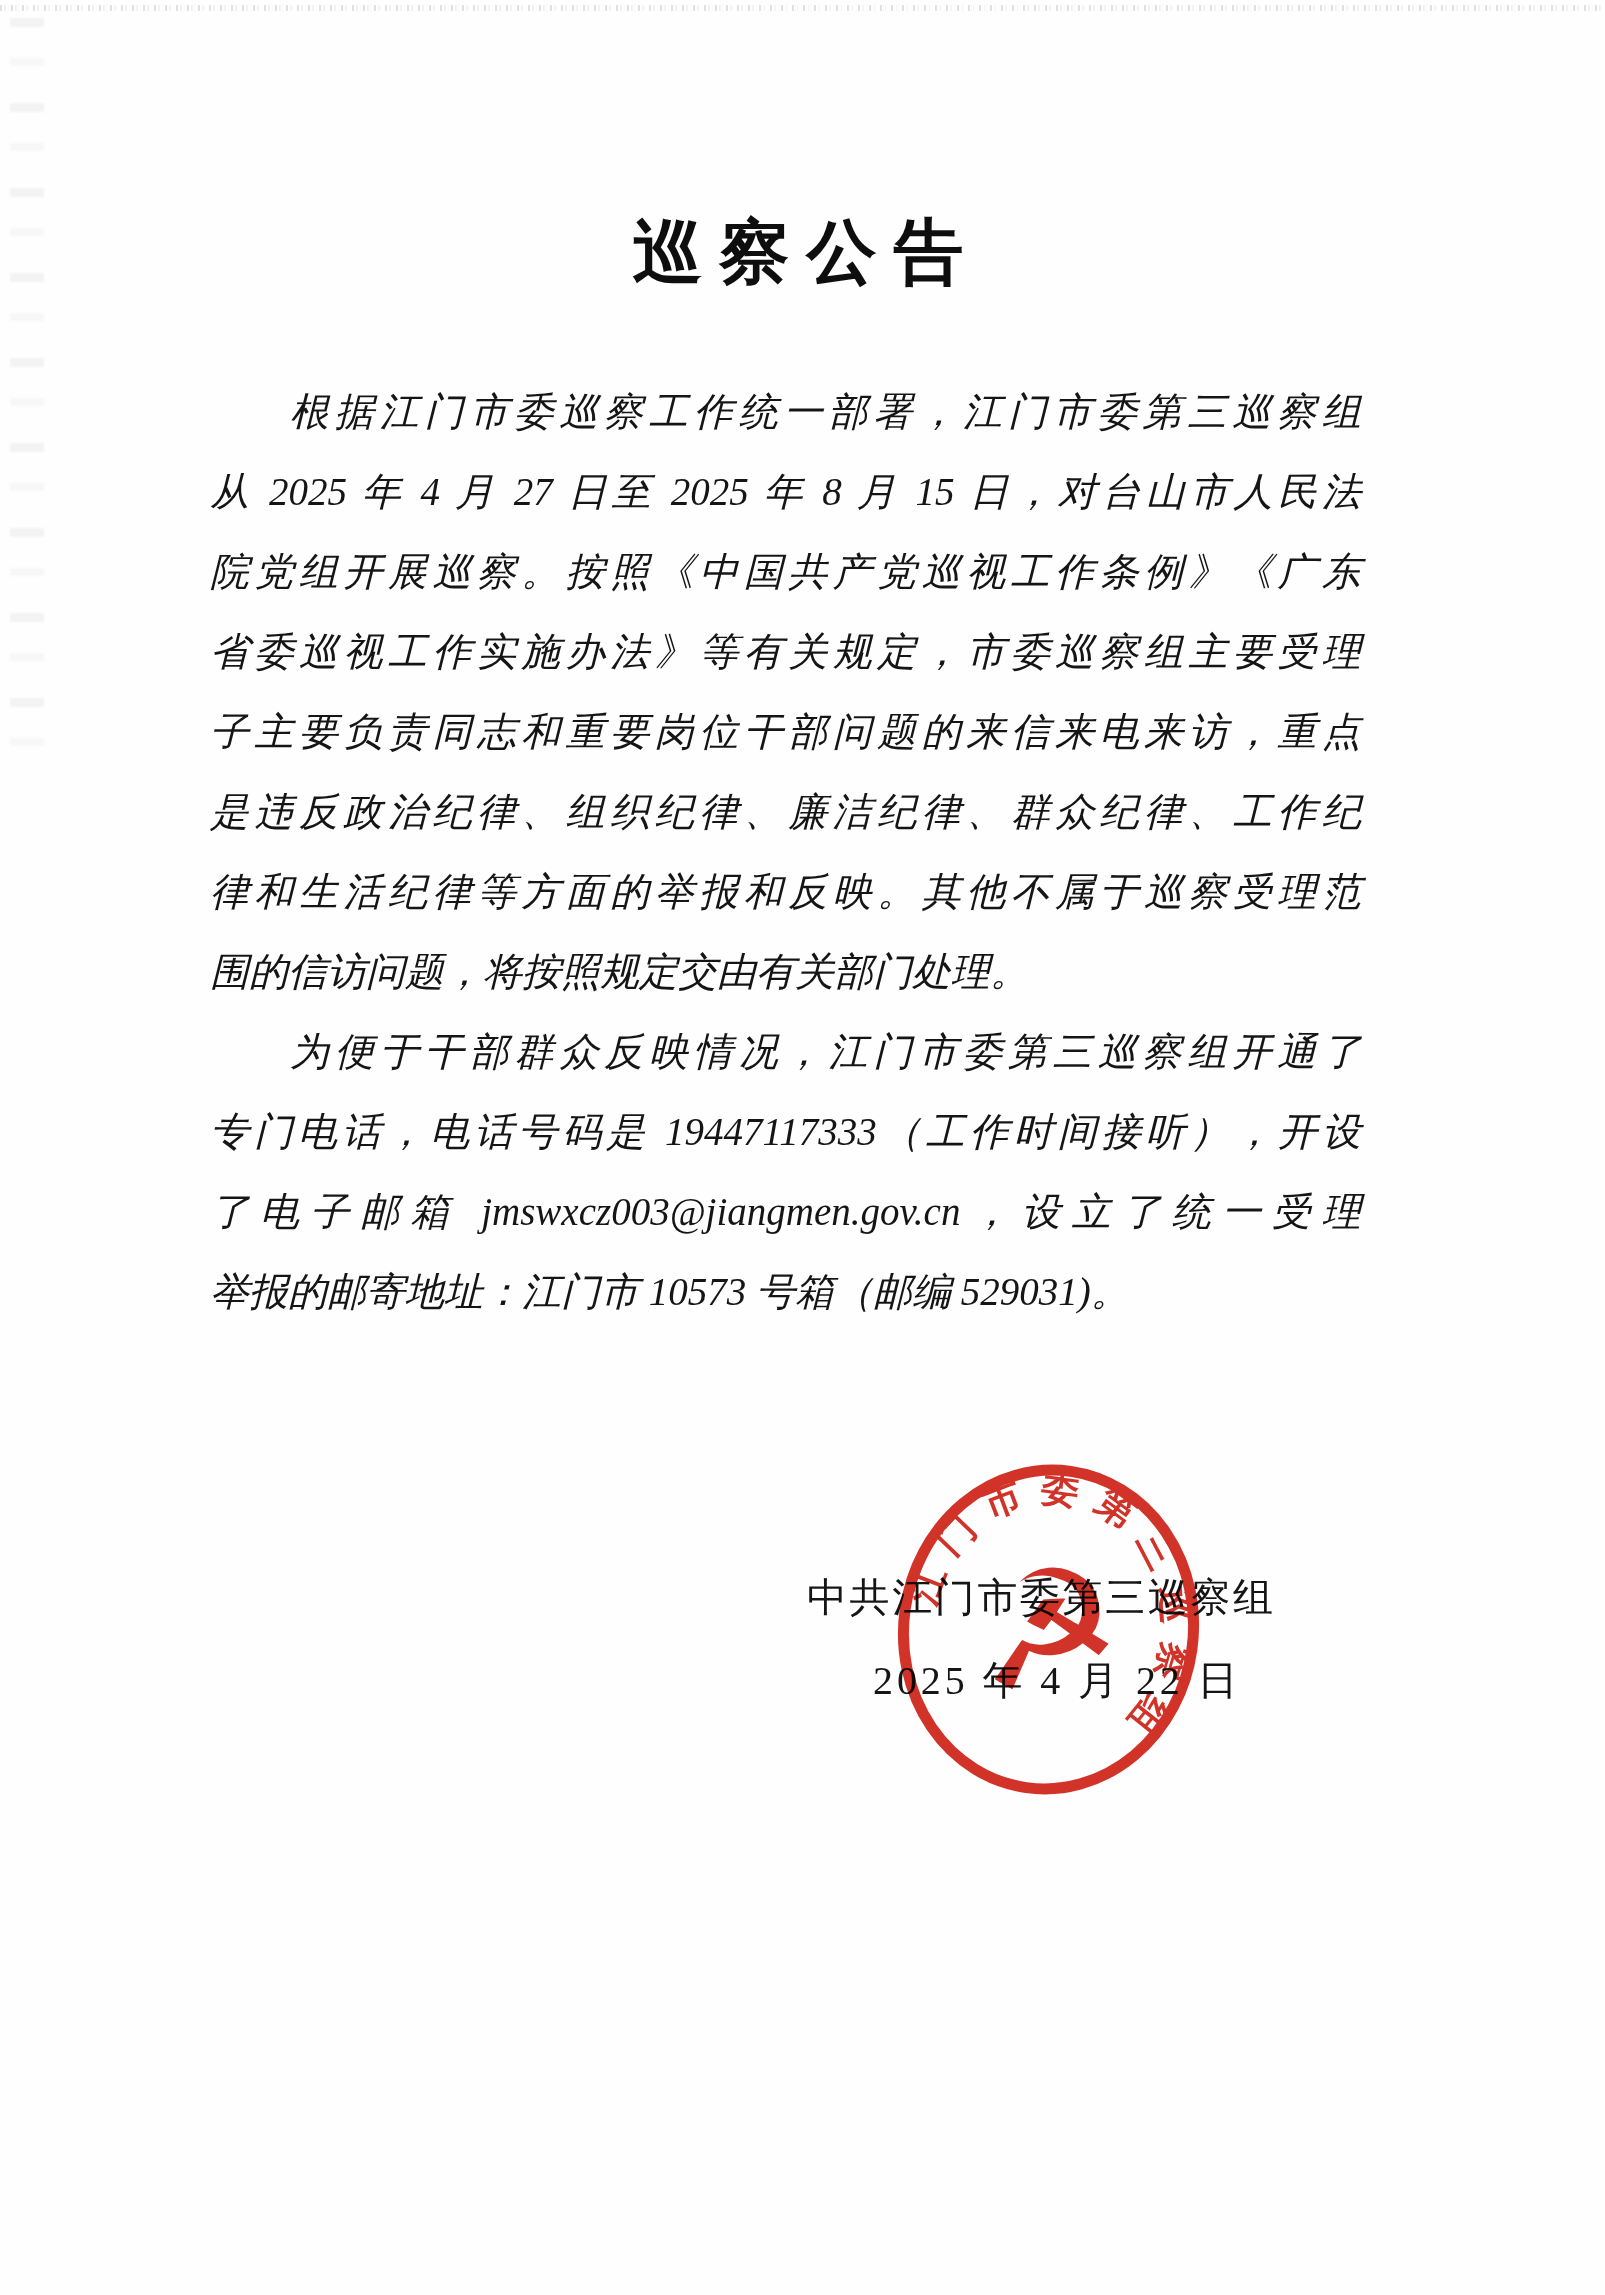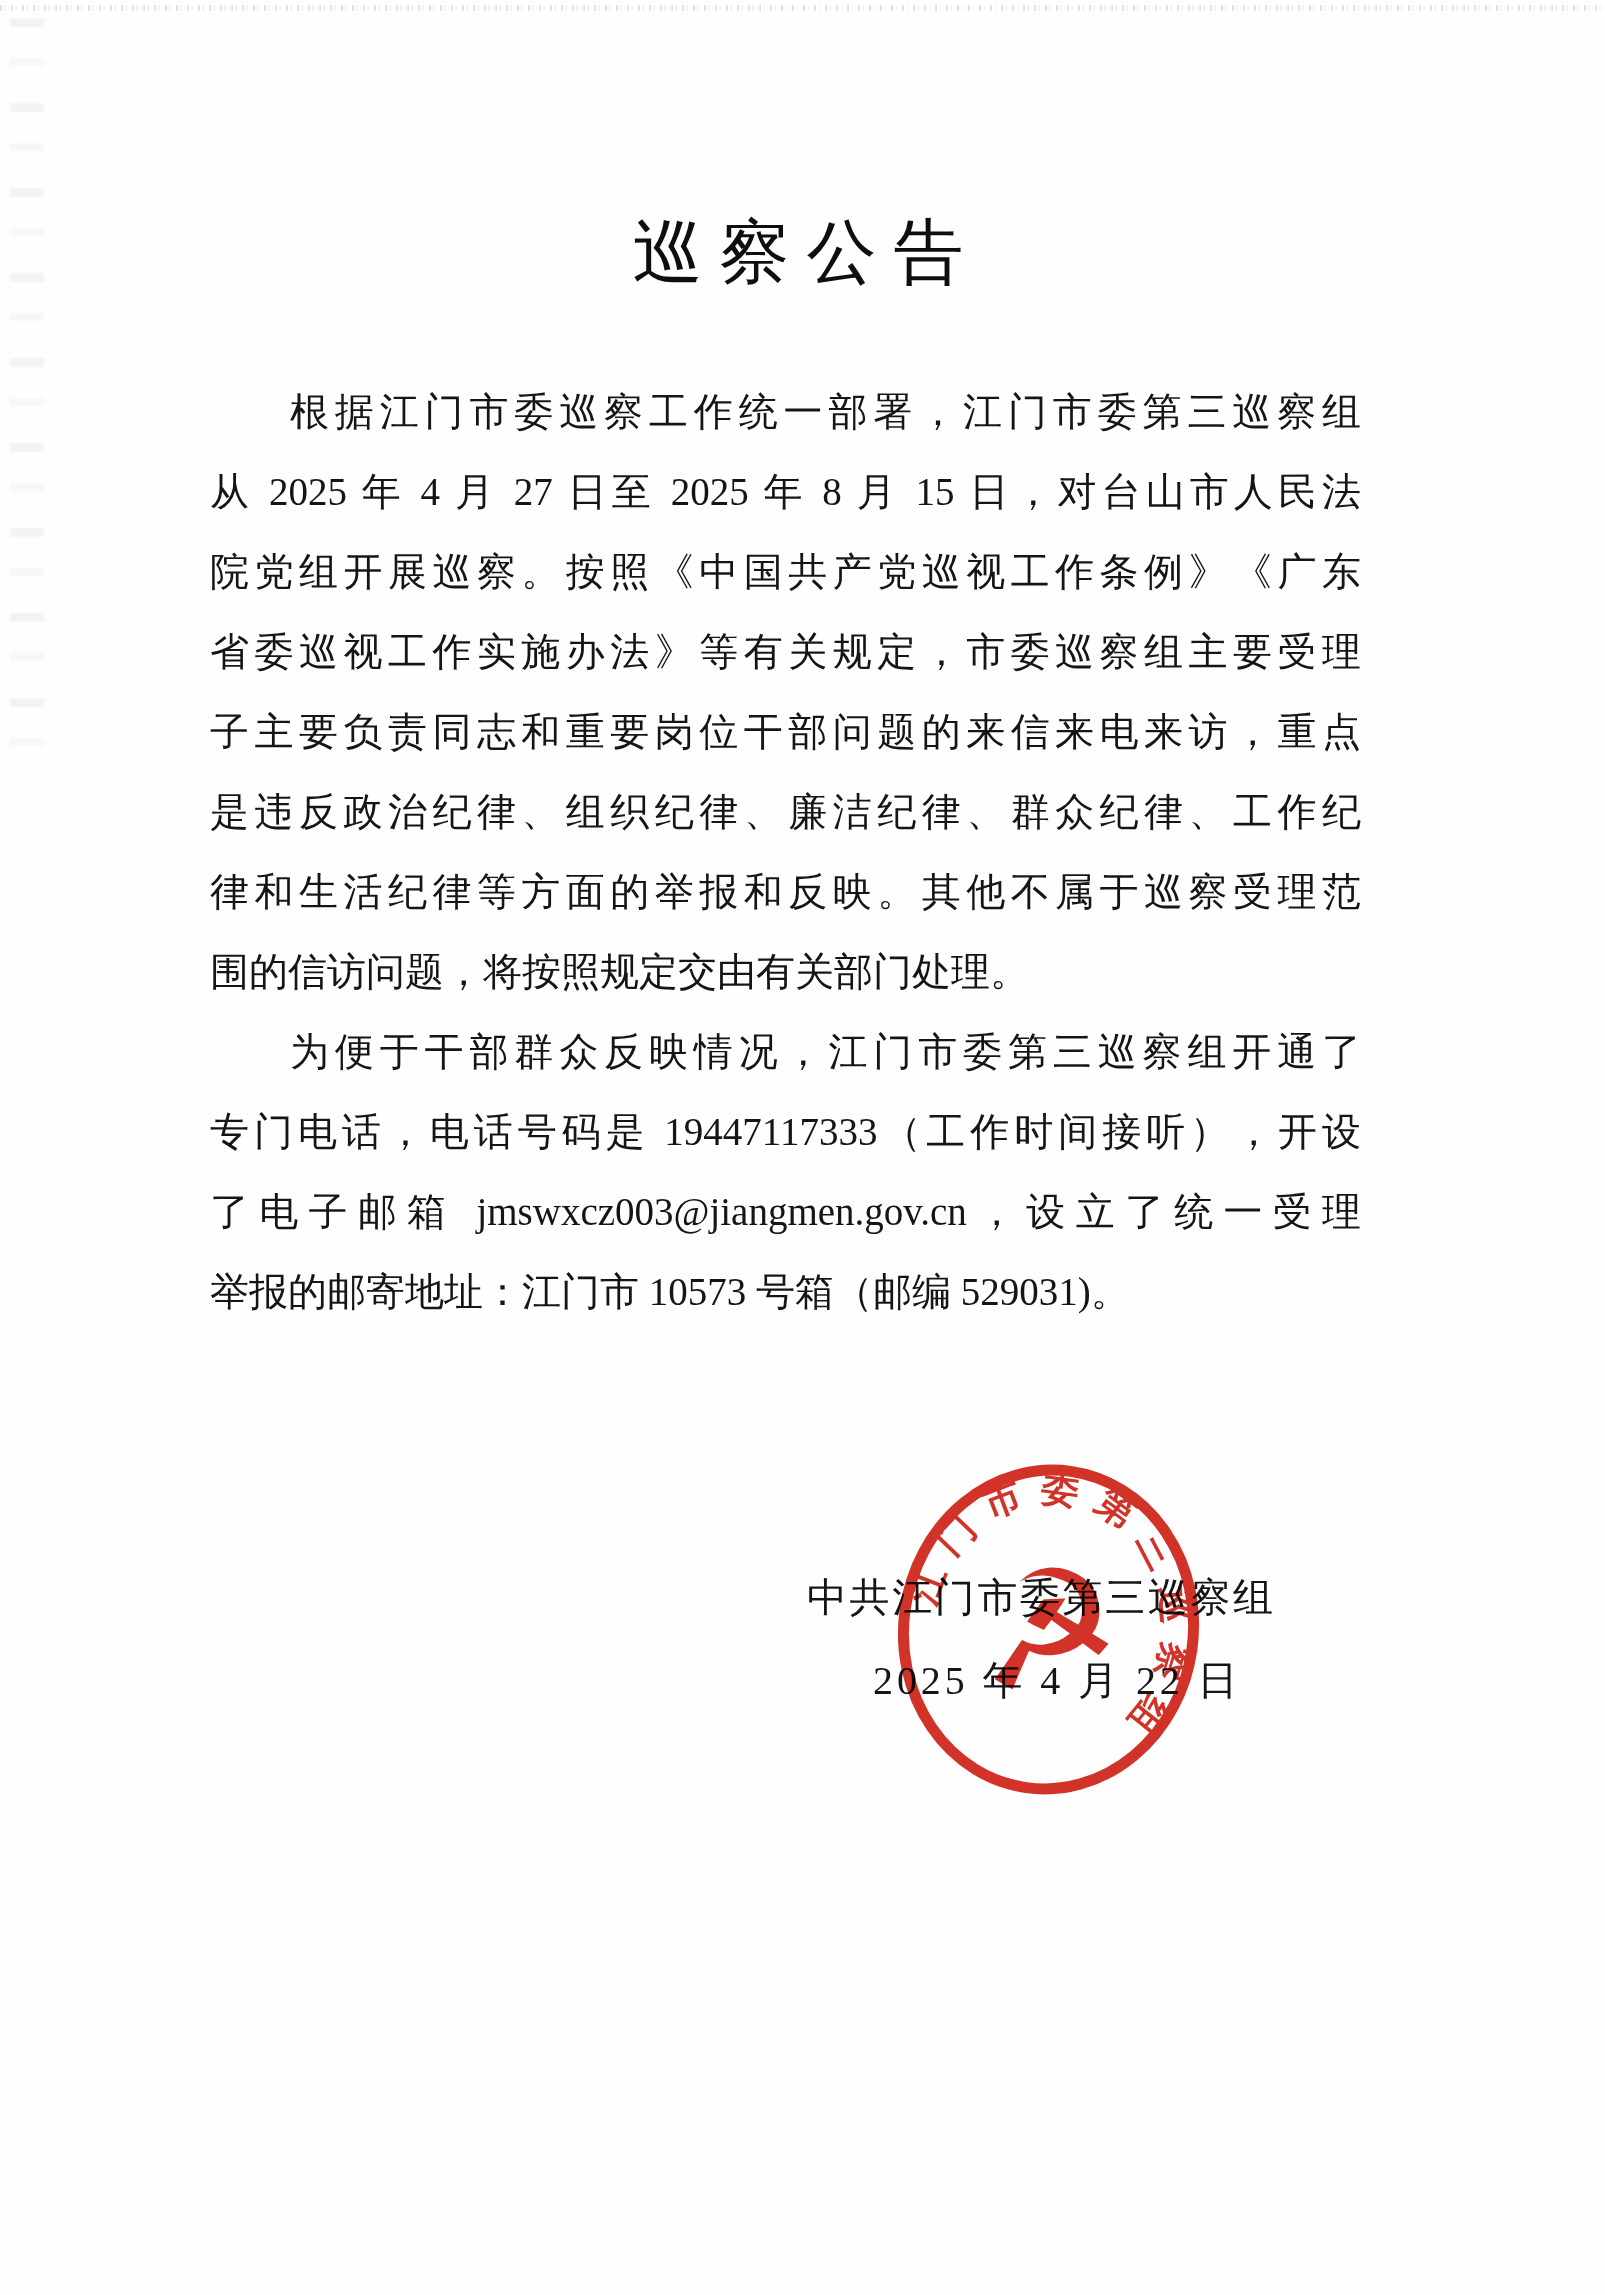--- a/index.html
+++ b/index.html
@@ -27,33 +27,34 @@
     position: absolute; top: 18px; left: 10.3px; width: 34px; height: 743px;
     background: repeating-linear-gradient(180deg,
       rgba(130,130,130,.16) 0 9px, transparent 9px 40px,
       rgba(130,130,130,.10) 40px 48px, transparent 48px 85px);
     filter: blur(1.3px); opacity: .55;
   }
   .doc-title {
     position: absolute; top: 217px; left: 0; width: 1596px;
     text-align: center;
     font-size: 70px; line-height: 72px;
-    font-weight: normal;
+    font-weight: bold;
     letter-spacing: 17px;
     text-indent: 17px; 
     color: #0e0e0e;
   }
   .body-block {
     position: absolute; top: 372px; left: 210px; width: 1151px;
     font-size: 39px; color: #151515;
   }
   .line {
     height: 80px; line-height: 80px;
     text-align: justify; text-align-last: justify;
     white-space: nowrap;
+    font-style: italic;
   }
   .line.first { text-indent: 80px; }
   .line.para-end { text-align-last: left; }
   .sig-org {
     position: absolute; top: 1577px; left: 807px;
     font-size: 40px; line-height: 41px; letter-spacing: 2.6px;
     color: #151515; white-space: nowrap;
   }
   .sig-date {
     position: absolute; top: 1660px; left: 873px;

